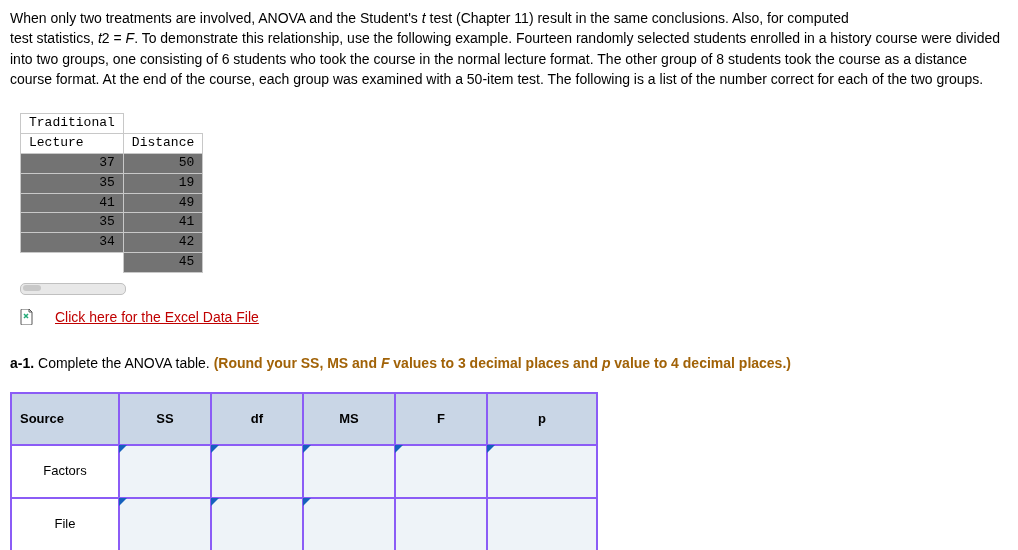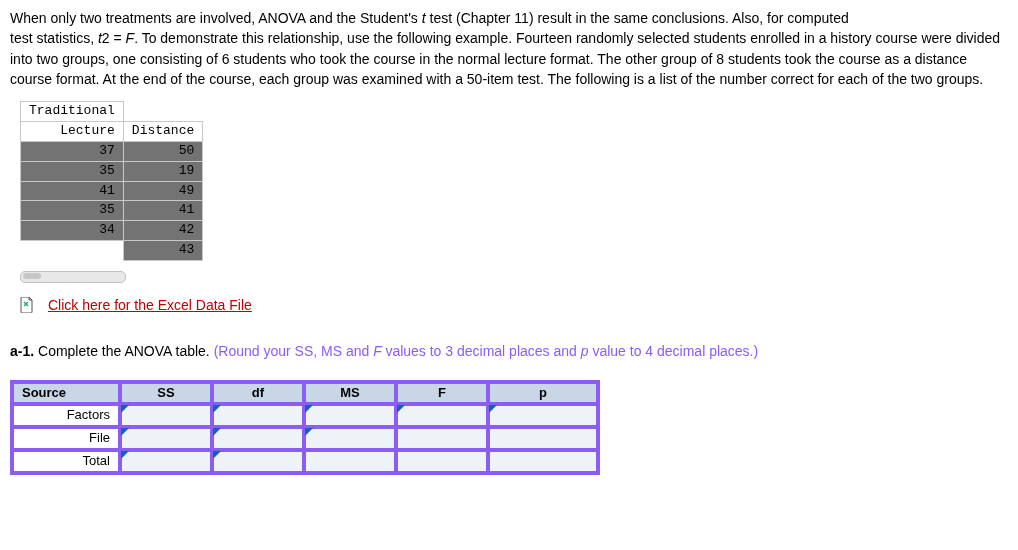--- a/index.html
+++ b/index.html
@@ -6,92 +6,92 @@
     font-family: Arial, Helvetica, sans-serif;
     font-size: 14px;
     color: #000;
     margin: 0;
     padding: 8px 10px;
     width: 1018px;
     box-sizing: border-box;
     line-height: 1.45;
   }
   .intro {
-    margin-bottom: 12px;
+    margin-bottom: 24px;
   }
   .intro .ital { font-style: italic; }
 
   .data-table {
     border-collapse: collapse;
     font-family: "Courier New", monospace;
     font-size: 13px;
     margin: 4px 0 10px 10px;
   }
   .data-table th, .data-table td {
     border: 1px solid #c8c8c8;
     padding: 0 8px;
     text-align: right;
     background: #737373;
     height: 16px;
   }
   .data-table th {
     font-weight: normal;
-    text-align: right;
+    text-align: left;
     background: #fff;
   }
   .data-table td.empty { background: #fff; }
 
   .excel-link {
     display: inline-flex;
     align-items: center;
-    gap: 14px;
+    gap: 21px;
     color: #c00000;
     text-decoration: underline;
     margin: 12px 0 18px 10px;
     cursor: pointer;
     font-size: 14px;
   }
   .excel-link .doc-icon {
     width: 14px; height: 16px;
     display: inline-block;
   }
 
   .question {
     margin: 8px 0 18px 0;
   }
   .question .bold { font-weight: bold; }
-  .question .red { color: #8b5cf6; font-weight: normal; }
+  .question .red { color: #a16207; font-weight: bold; }
   .question .ital { font-style: italic; }
 
   .anova-wrap {
     margin: 10px 0 0 0;
   }
   .anova-table {
     border-collapse: collapse;
     font-size: 13px;
   }
   .anova-table th, .anova-table td {
-    border: 4px solid #8b5cf6;
-    padding: 0 8px;
+    border: 2px solid #8b5cf6;
+    padding: 16px 8px;
     height: 20px;
     box-sizing: border-box;
   }
   .anova-table th {
     background: #c9d6e6;
     font-weight: bold;
     text-align: center;
   }
   .anova-table th.source {
     font-style: normal;
     text-align: left;
     width: 108px;
   }
   .anova-table td.rowhead {
     background: #fff;
-    text-align: right;
+    text-align: center;
     width: 108px;
   }
   .anova-table td.input {
     background: #eef3f8;
     width: 92px;
     position: relative;
   }
   .anova-table td.input.active::before {
     content: "";
     position: absolute;
@@ -161,21 +161,21 @@
     <tr>
         <td>35</td>
         <td>41</td>
       </tr>
     <tr>
         <td>34</td>
         <td>42</td>
       </tr>
     <tr>
         <td class="empty" style="border:none"></td>
-        <td>43</td>
+        <td>45</td>
       </tr>
   </tbody>
 </table>
 
 <div class="scroll-track"></div>
 
 <a class="excel-link">
   <span class="doc-icon">
     <svg viewBox="0 0 14 16">
         <path d="M2 0h7l3 3v12a1 1 0 0 1-1 1H2a1 1 0 0 1-1-1V1a1 1 0 0 1 1-1z" fill="#fff" stroke="#555"></path>

